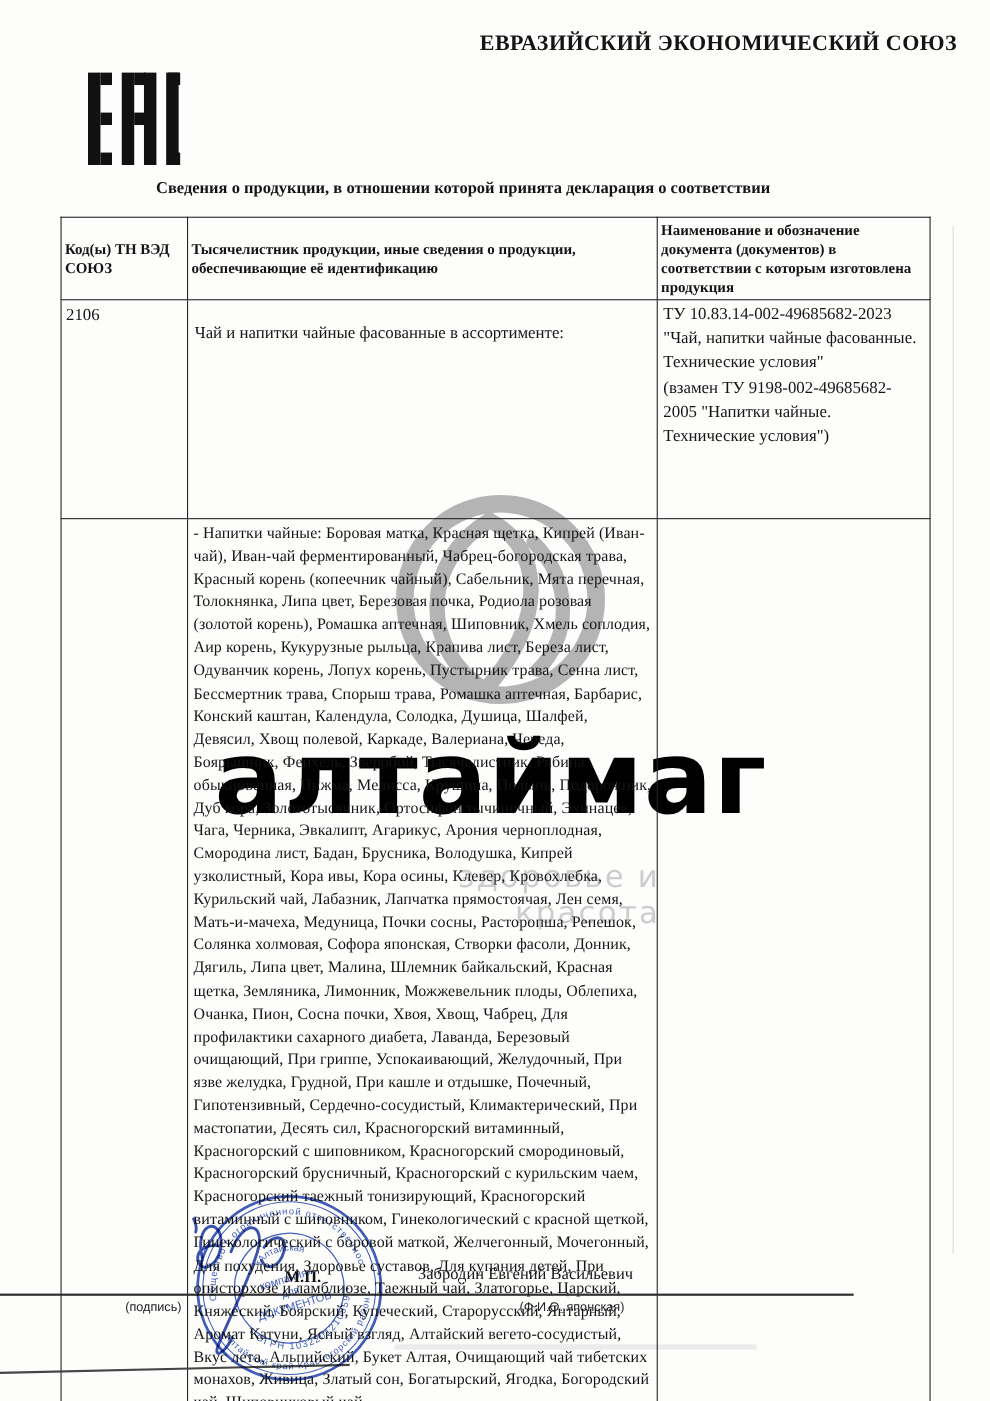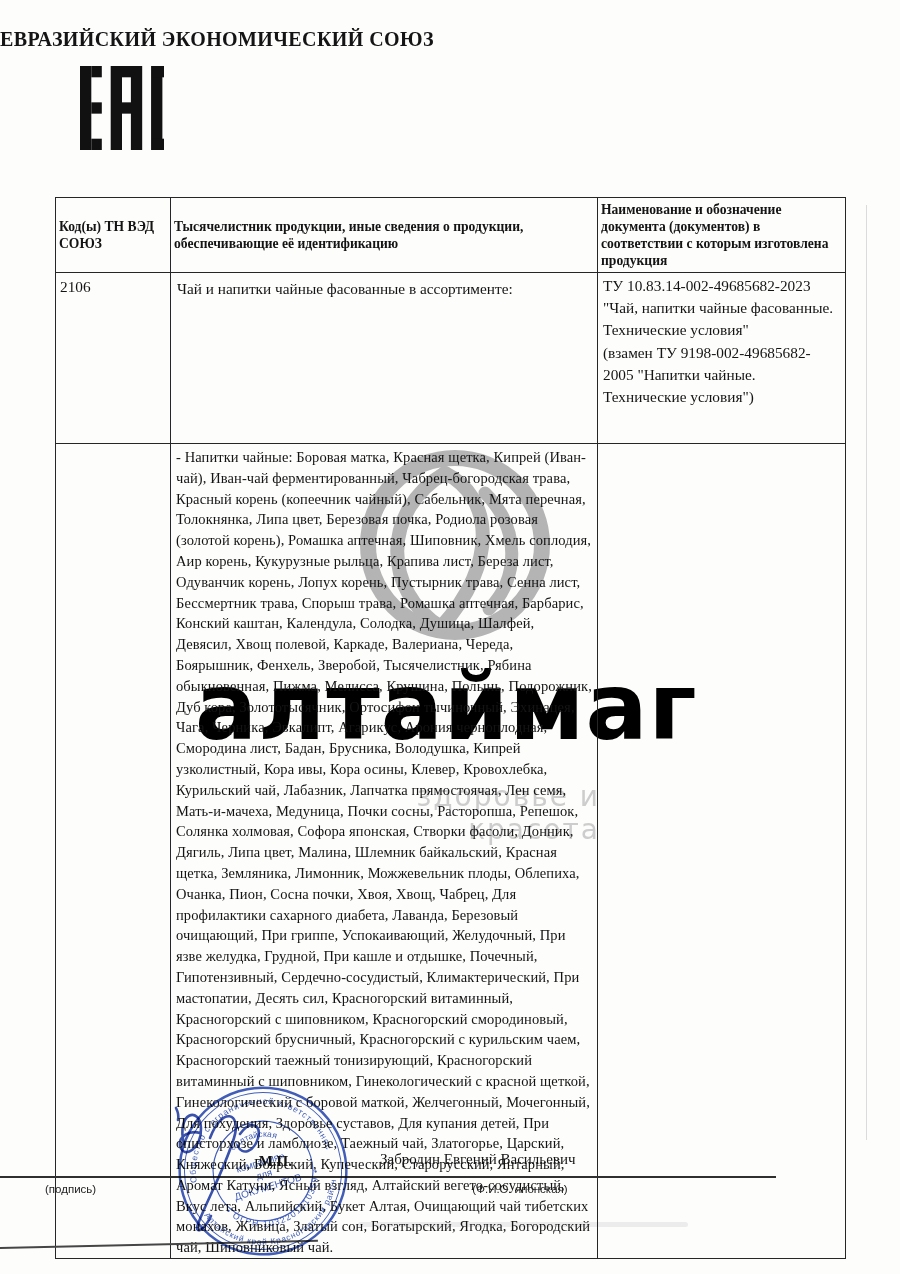--- a/index.html
+++ b/index.html
@@ -26,21 +26,21 @@
   .wm-tagline{
     position:absolute;left:320px;top:780px;width:280px;
     font-family:"DejaVu Sans","Liberation Sans",sans-serif;
     font-size:28px;color:#cdcdcd;text-align:right;letter-spacing:2px;
   }
 
   
   .eac{position:absolute;left:80px;top:64px;z-index:2;}
   .union-title{
     position:absolute;left:0;top:28px;width:870px;z-index:2;
-    text-align:left;font-weight:bold;font-size:20px;letter-spacing:.4px;
+    text-align:right;font-weight:bold;font-size:20px;letter-spacing:.4px;
   }
   .appendix{position:absolute;left:160px;top:79px;width:700px;z-index:2;text-align:center;font-weight:bold;}
   .app-l1,.app-l2{font-size:18px;line-height:23px;}
   .app-l3{font-size:15px;line-height:24px;}
   .info-line{
     position:absolute;left:0;top:163px;width:842px;z-index:2;
     text-align:center;font-weight:bold;font-size:15px;
   }
 
   
@@ -54,33 +54,33 @@
   }
   .col-code{width:115px;}
   .col-prod{width:427px;}
   .col-doc{width:248px;}
   .hrow th{
     height:70px;vertical-align:middle;text-align:left;
     font-weight:bold;font-size:13.6px;line-height:17px;padding:2px 3px;
   }
   .r1 td{height:160px;font-size:15.3px;line-height:22.2px;}
   .r1 .code{padding:3px 4px;}
-  .r1 .prod{padding:5px 6px;}
+  .r1 .prod{padding:19px 6px;}
   .r1 .doc{padding:2px 5px;white-space:pre-line;}
   .r2 td{height:721px;}
   .r2 .list{
     padding:3px 5px 0 5px;
     font-size:14.5px;line-height:20.8px;letter-spacing:.1px;
     text-align:left;
   }
 
   
   .sig-line{position:absolute;left:0;top:1176px;width:776px;height:1.6px;background:#2f2f2f;z-index:2;}
   .pod-caption{
-    position:absolute;left:45px;top:1183px;width:120px;z-index:2;text-align:left;
+    position:absolute;left:45px;top:1183px;width:120px;z-index:2;text-align:right;
     font-family:"Liberation Sans",sans-serif;font-size:11.5px;color:#222;
   }
   .fio-caption{
     position:absolute;left:400px;top:1183px;width:240px;z-index:2;text-align:center;
     font-family:"Liberation Sans",sans-serif;font-size:11.5px;color:#222;
   }
   .applicant-name{
     position:absolute;left:380px;top:1151px;width:320px;z-index:2;text-align:left;
     font-size:15px;
   }
@@ -128,20 +128,21 @@
     <rect x="52" y="45" width="13" height="14" fill="#111"></rect>
     <rect x="63" y="0" width="14" height="104" fill="#111"></rect>
 
     <rect x="88" y="0" width="14" height="104" fill="#111"></rect>
     <rect x="90" y="0" width="14" height="14" fill="#111"></rect>
     <rect x="90" y="90" width="14" height="14" fill="#111"></rect>
   </svg>
   <span class="sr">ЕАС</span>
 
   <div class="union-title">ЕВРАЗИЙСКИЙ ЭКОНОМИЧЕСКИЙ СОЮЗ</div>
+  <div class="info-line">Сведения о продукции, в отношении которой принята декларация о соответствии</div>
 
   <table class="doc-table">
     <colgroup>
       <col class="col-code">
         <col class="col-prod">
         <col class="col-doc">
     </colgroup>
     <thead>
       <tr class="hrow">
         <th>Код(ы) ТН ВЭД СОЮЗ</th>

